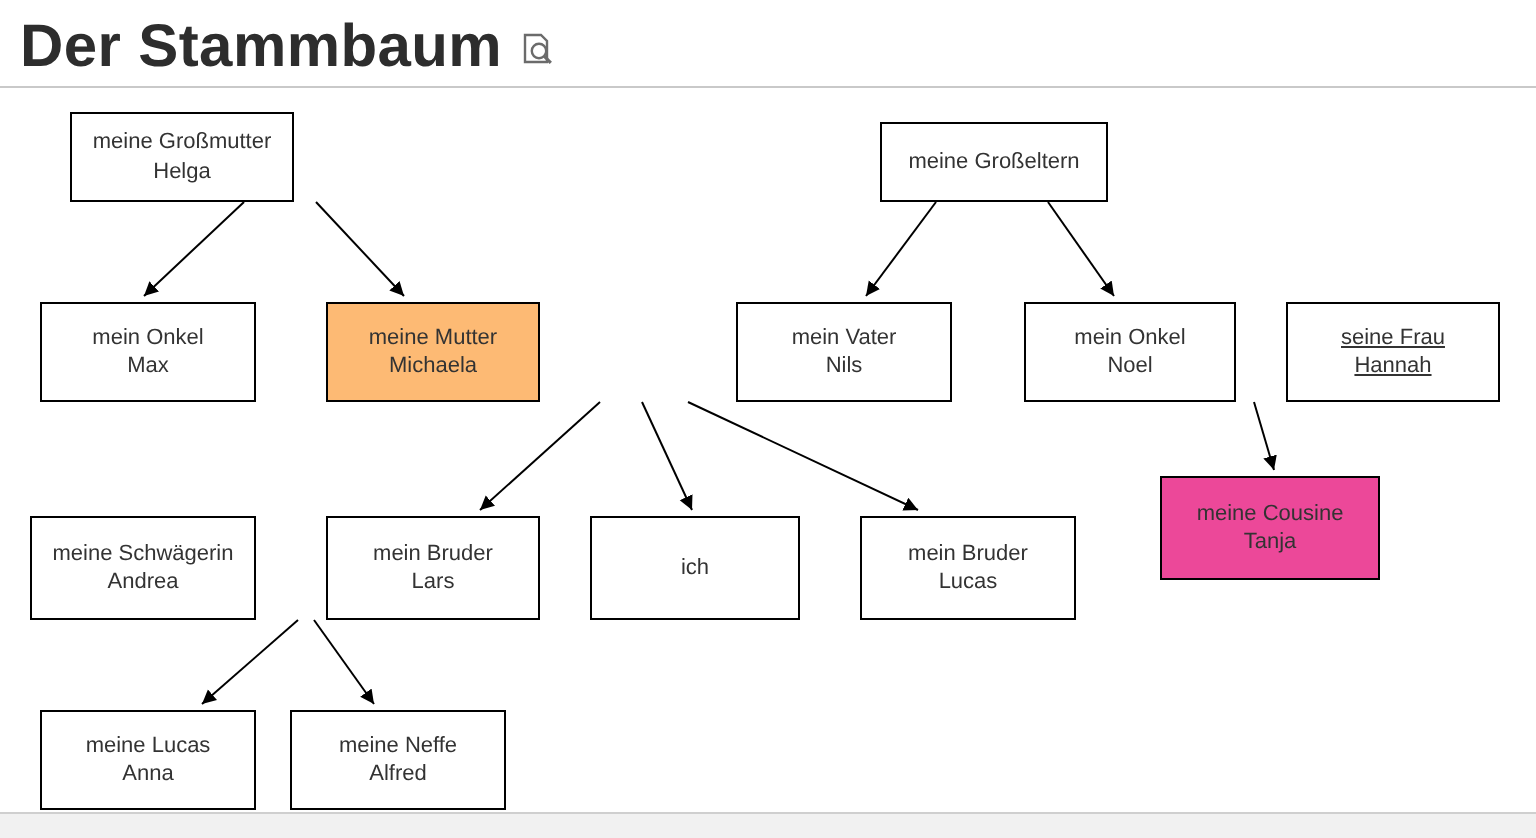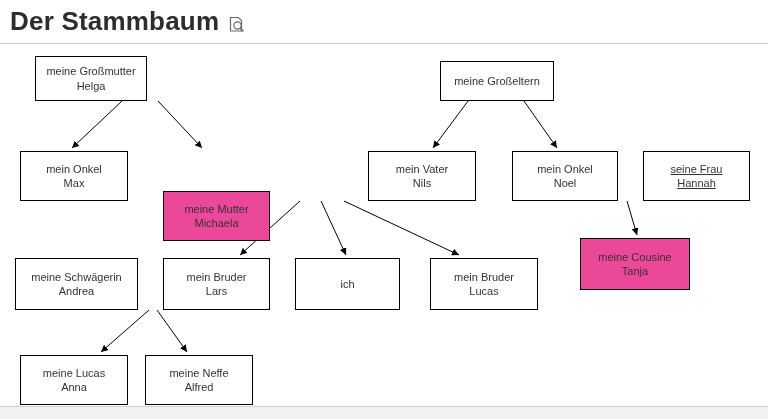--- a/index.html
+++ b/index.html
@@ -13,21 +13,21 @@
 
   .header {
     position: absolute; left: 0; top: 0; right: 0; height: 44px;
     display: flex; align-items: flex-start; gap: 9px;
     padding: 7px 0 0 10px;
     border-bottom: 1px solid #c9c9c9;
     background: #fff;
     z-index: 2;
   }
   .title {
-    font-size: 26px; font-weight: bold; color: #2d2d2d; letter-spacing: 0.2px;
+    font-size: 30px; font-weight: bold; color: #2d2d2d; letter-spacing: 0.2px;
     line-height: 1.15;
   }
   .zoom-icon { display: inline-flex; margin-top: 9px; cursor: pointer; }
 
   .diagram { position: absolute; left: 0; top: 0; width: 768px; height: 419px; z-index: 1; border-radius: 20px; }
   .edges { position: absolute; left: 0; top: 0; pointer-events: none; }
 
   .node {
     position: absolute;
     display: flex; flex-direction: column; align-items: center; justify-content: center;
@@ -82,37 +82,37 @@
         <div>meine Großmutter</div>
         <div>Helga</div>
       </div>
       <div class="node" style="left: 440px; top: 61px; width: 114px; height: 40px; background: rgb(255, 255, 255); border-color: rgb(0, 0, 0); color: rgb(51, 51, 51);">
         <div>meine Großeltern</div>
       </div>
       <div class="node" style="left: 20px; top: 151px; width: 108px; height: 50px; background: rgb(255, 255, 255); border-color: rgb(0, 0, 0); color: rgb(51, 51, 51);">
         <div>mein Onkel</div>
         <div>Max</div>
       </div>
-      <div class="node" style="left: 163px; top: 151px; width: 107px; height: 50px; background: #ec4899; border-color: rgb(0, 0, 0); color: rgb(51, 51, 51); margin-top: 40px;">
+      <div class="node" style="left: 163px; top: 151px; width: 107px; height: 50px; background: #fdba74; border-color: rgb(0, 0, 0); color: rgb(51, 51, 51);">
         <div>meine Mutter</div>
         <div>Michaela</div>
       </div>
       <div class="node" style="left: 368px; top: 151px; width: 108px; height: 50px; background: rgb(255, 255, 255); border-color: rgb(0, 0, 0); color: rgb(51, 51, 51); text-align: right;">
         <div>mein Vater</div>
         <div>Nils</div>
       </div>
       <div class="node" style="left: 512px; top: 151px; width: 106px; height: 50px; background: rgb(255, 255, 255); border-color: rgb(0, 0, 0); color: rgb(51, 51, 51);">
         <div>mein Onkel</div>
         <div>Noel</div>
       </div>
       <div class="node" style="left: 643px; top: 151px; width: 107px; height: 50px; background: rgb(255, 255, 255); border-color: rgb(0, 0, 0); color: rgb(51, 51, 51); text-decoration: underline;">
         <div>seine Frau</div>
         <div>Hannah</div>
       </div>
-      <div class="node" style="left: 15px; top: 258px; width: 123px; height: 52px; background: rgb(255, 255, 255); border-color: rgb(0, 0, 0); color: rgb(51, 51, 51);">
+      <div class="node" style="left: 15px; top: 258px; width: 113px; height: 52px; background: rgb(255, 255, 255); border-color: rgb(0, 0, 0); color: rgb(51, 51, 51);">
         <div>meine Schwägerin</div>
         <div>Andrea</div>
       </div>
       <div class="node" style="left: 163px; top: 258px; width: 107px; height: 52px; background: rgb(255, 255, 255); border-color: rgb(0, 0, 0); color: rgb(51, 51, 51);">
         <div>mein Bruder</div>
         <div>Lars</div>
       </div>
       <div class="node" style="left: 295px; top: 258px; width: 105px; height: 52px; background: rgb(255, 255, 255); border-color: rgb(0, 0, 0); color: rgb(51, 51, 51);">
         <div>ich</div>
       </div>

